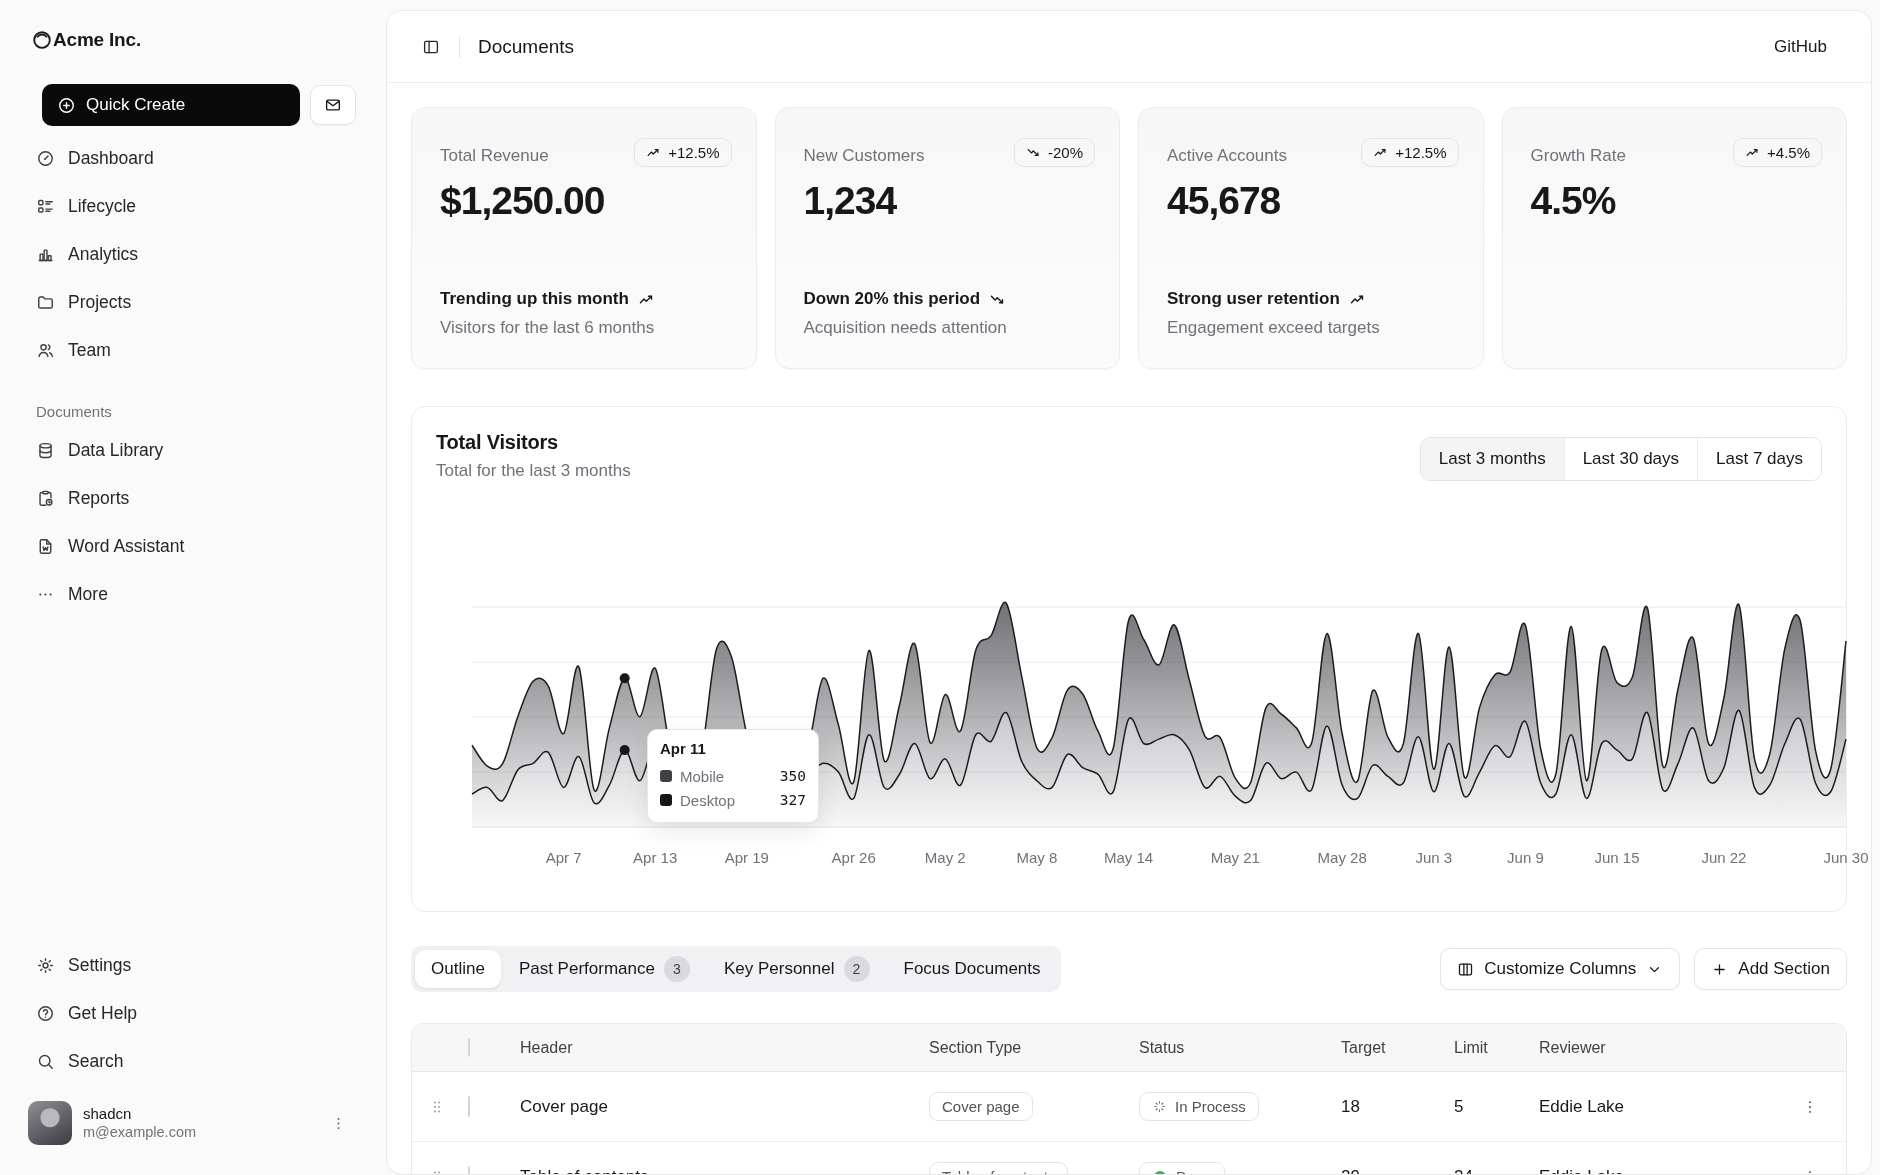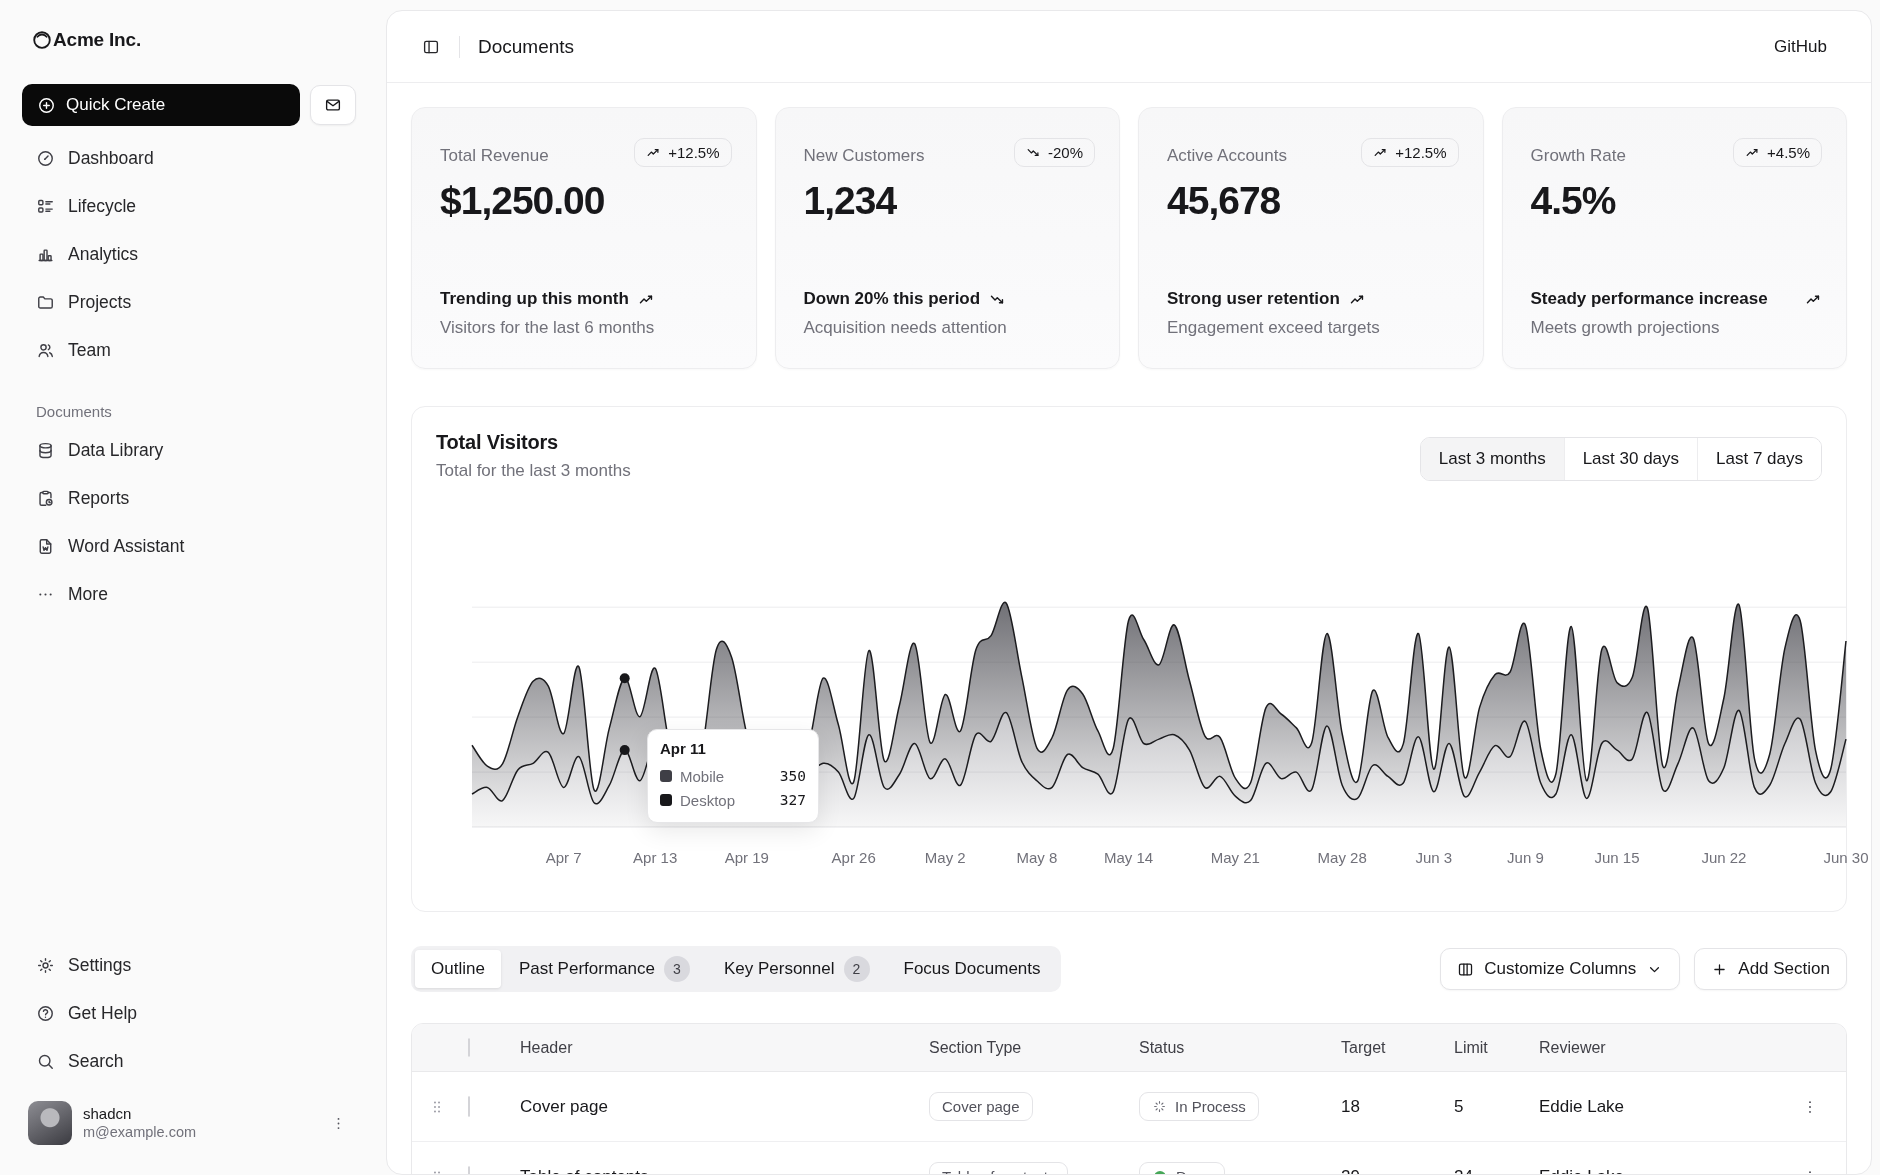--- a/index.html
+++ b/index.html
@@ -14,21 +14,21 @@
 
   
   .sidebar { position:absolute; left:0; top:0; width:378px; height:1175px;
              padding:20px 22px 24px; display:flex; flex-direction:column; background:#fafafa; }
   .brand { display:flex; align-items:center; height:40px; padding-left:9px; }
   .brand .icon { width:22px; height:22px; stroke-width:2; }
   .brand-name { font-size:19px; font-weight:700; letter-spacing:-0.2px; }
   .qc-row { display:flex; gap:10px; margin-top:24px; align-items:center; }
   .qc-btn { flex:1; height:42px; background:#0a0a0a; color:#fff; border:none; border-radius:10px;
             display:flex; align-items:center; gap:10px; padding:0 15px; font-size:17px; font-weight:500;
-            font-family:inherit; cursor:pointer; }
+            font-family:inherit; cursor:pointer;margin-left:20px; }
   .qc-btn .icon { width:19px; height:19px; }
   .mail-btn { width:46px; height:40px; background:#fff; border:1px solid #e4e4e7; border-radius:10px;
               display:flex; align-items:center; justify-content:center; color:#18181b; cursor:pointer;
               box-shadow:0 1px 2px rgba(0,0,0,.05); }
   .nav { list-style:none; display:flex; flex-direction:column; gap:8px; }
   .nav.main-nav { margin-top:12px; }
   .nav.docs-nav { margin-top:8px; }
   .nav-item { height:40px; display:flex; align-items:center; gap:13px; padding:0 14px;
               border-radius:10px; font-size:17.5px; color:#27272a; cursor:pointer; }
   .nav-item .icon { width:19px; height:19px; color:#3f3f46; }
@@ -99,21 +99,21 @@
   .tt-date { font-size:15px; font-weight:600; margin-bottom:7px; }
   .tt-row { display:flex; align-items:center; gap:8px; font-size:15px; color:#71717a; height:24px; }
   .tt-swatch { width:12px; height:12px; border-radius:3px; flex:none; }
   .tt-val { margin-left:auto; color:#18181b; font-family:"DejaVu Sans Mono",monospace; font-size:14.5px; }
 
   
   .tabs-row { margin-top:34px; display:flex; align-items:center; }
   .seg { display:flex; align-items:center; gap:2px; background:#f1f1f3; border-radius:10px;
          padding:4px; height:46px; }
   .seg-tab { display:flex; align-items:center; gap:9px; height:38px; padding:0 16px; border:none;
-             background:transparent; border-radius:4px; font-size:17px; font-weight:500;
+             background:transparent; border-radius:11px; font-size:17px; font-weight:500;
              color:#18181b; font-family:inherit; cursor:pointer; }
   .seg-tab.active { background:#fff; box-shadow:0 1px 3px rgba(0,0,0,.1); }
   .count-badge { width:26px; height:26px; border-radius:50%; background:#d9d9de; color:#3f3f46;
                  font-size:14px; display:flex; align-items:center; justify-content:center; }
   .toolbar { margin-left:auto; display:flex; gap:14px; }
   .tool-btn { height:42px; display:flex; align-items:center; gap:10px; padding:0 16px;
               border:1px solid #e4e4e7; background:#fff; border-radius:10px; font-size:17px;
               font-weight:500; color:#18181b; font-family:inherit; cursor:pointer;
               box-shadow:0 1px 2px rgba(0,0,0,.04); }
   .tool-btn .icon { width:17px; height:17px; }
@@ -369,32 +369,20 @@
         <div class="stat-card wrap">
           <div class="stat-label">Growth Rate</div>
           <div class="stat-badge">
             <svg class="icon " viewBox="0 0 24 24">
               <path d="M3.5 16.5l5-5.2 3.2 3.2 7.3-7.1"></path>
               <path d="M14.8 7.4H19v4.2"></path>
             </svg>
             <span>+4.5%</span>
           </div>
           <div class="stat-value">4.5%</div>
-          <div class="stat-footer">
-            <div class="stat-foot-title">
-              <span class="txt">Steady performance increase</span>
-              <span class="trend-slot">
-                <svg class="icon " viewBox="0 0 24 24">
-                  <path d="M3.5 16.5l5-5.2 3.2 3.2 7.3-7.1"></path>
-                  <path d="M14.8 7.4H19v4.2"></path>
-                </svg>
-              </span>
-            </div>
-            <div class="stat-foot-desc">Meets growth projections</div>
-          </div>
         </div>
       </div>
 
     <section class="chart-card">
       <div class="chart-title">Total Visitors</div>
       <div class="chart-subtitle">Total for the last 3 months</div>
       <div class="range-toggle" id="range-toggle">
           <button class="range-opt active">Last 3 months</button>
           <button class="range-opt">Last 30 days</button>
           <button class="range-opt">Last 7 days</button>

